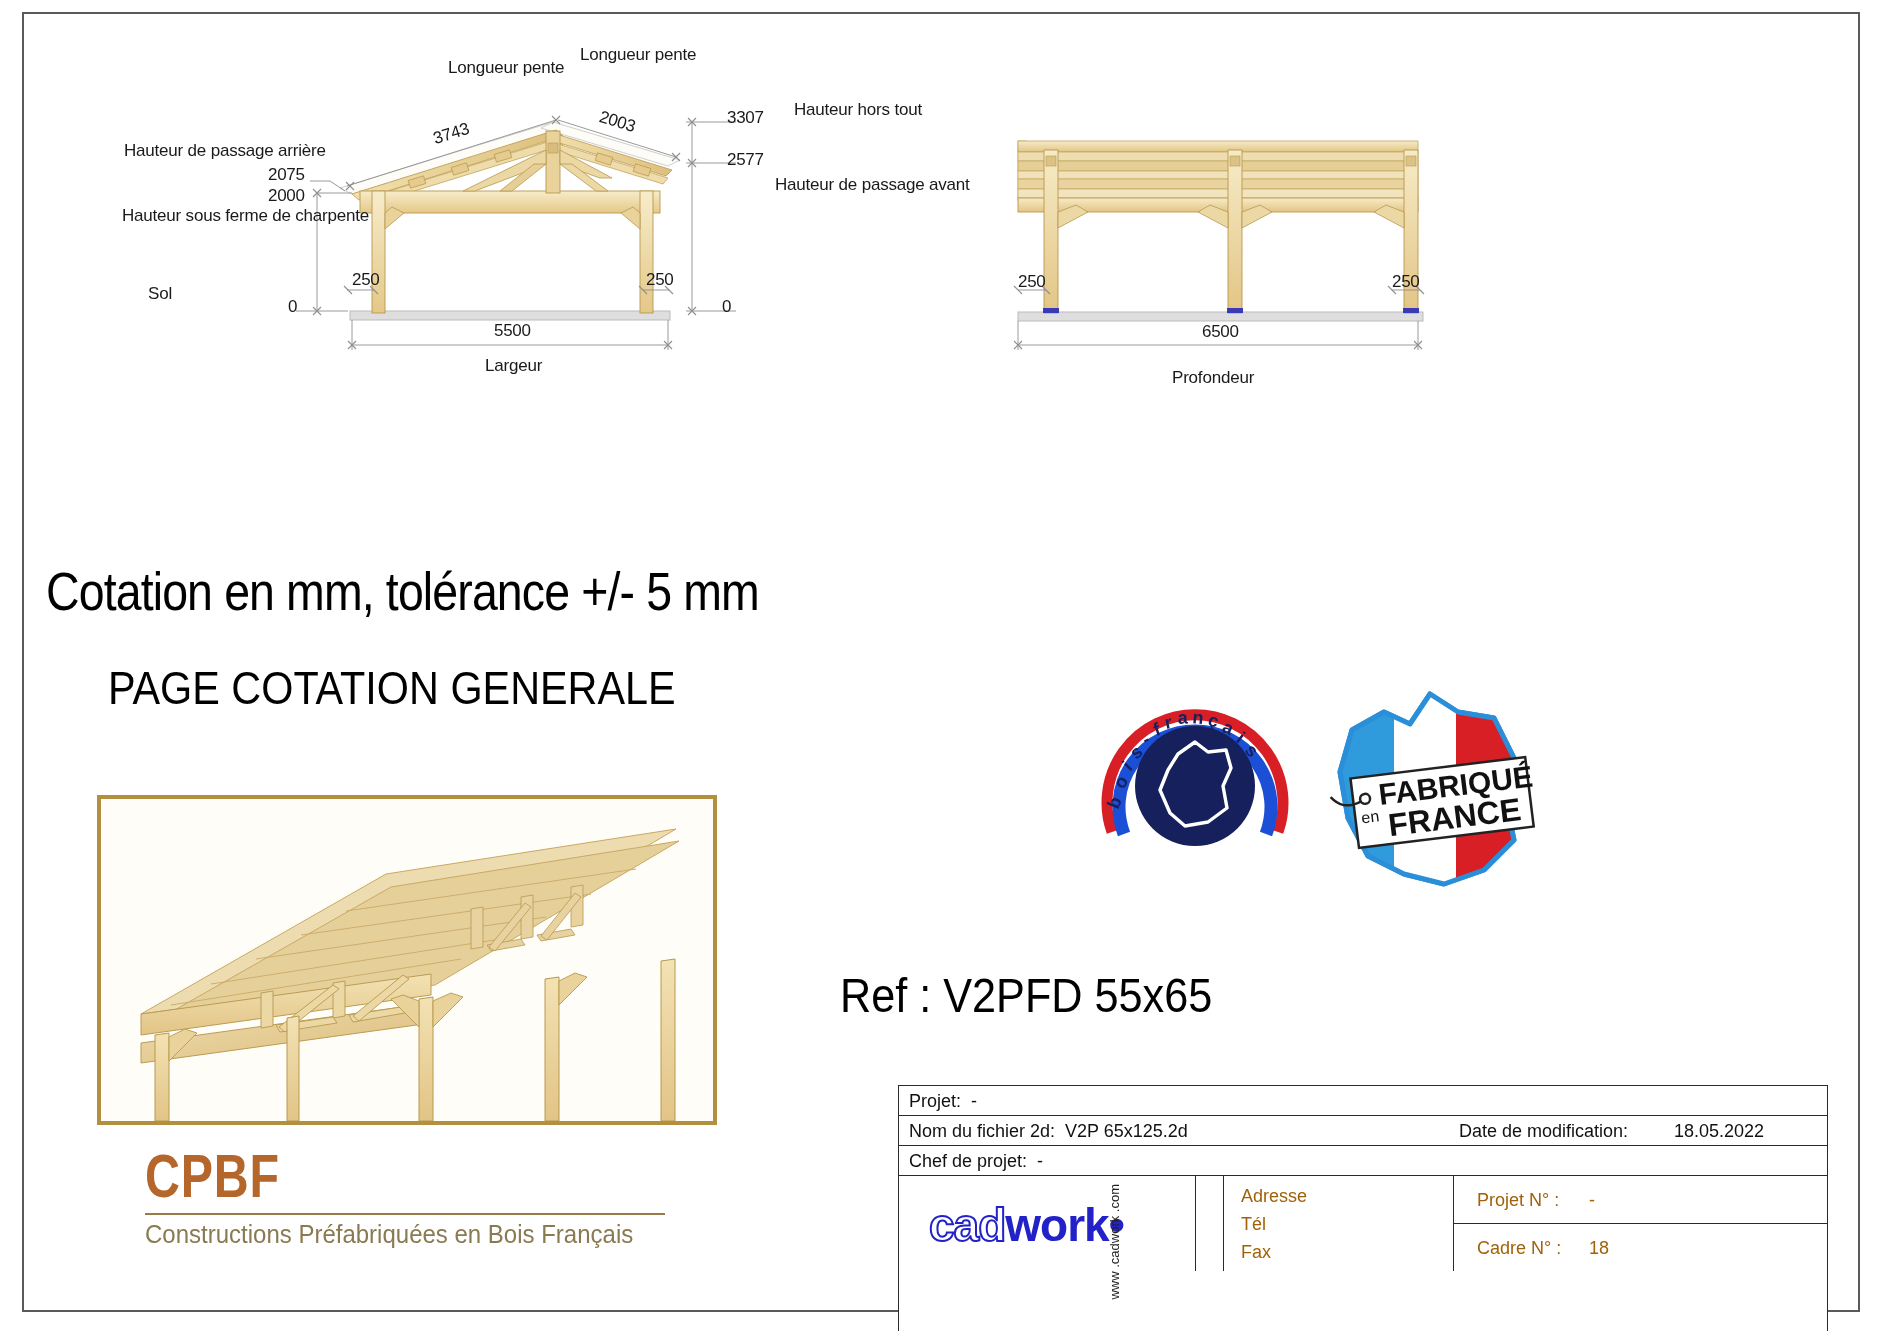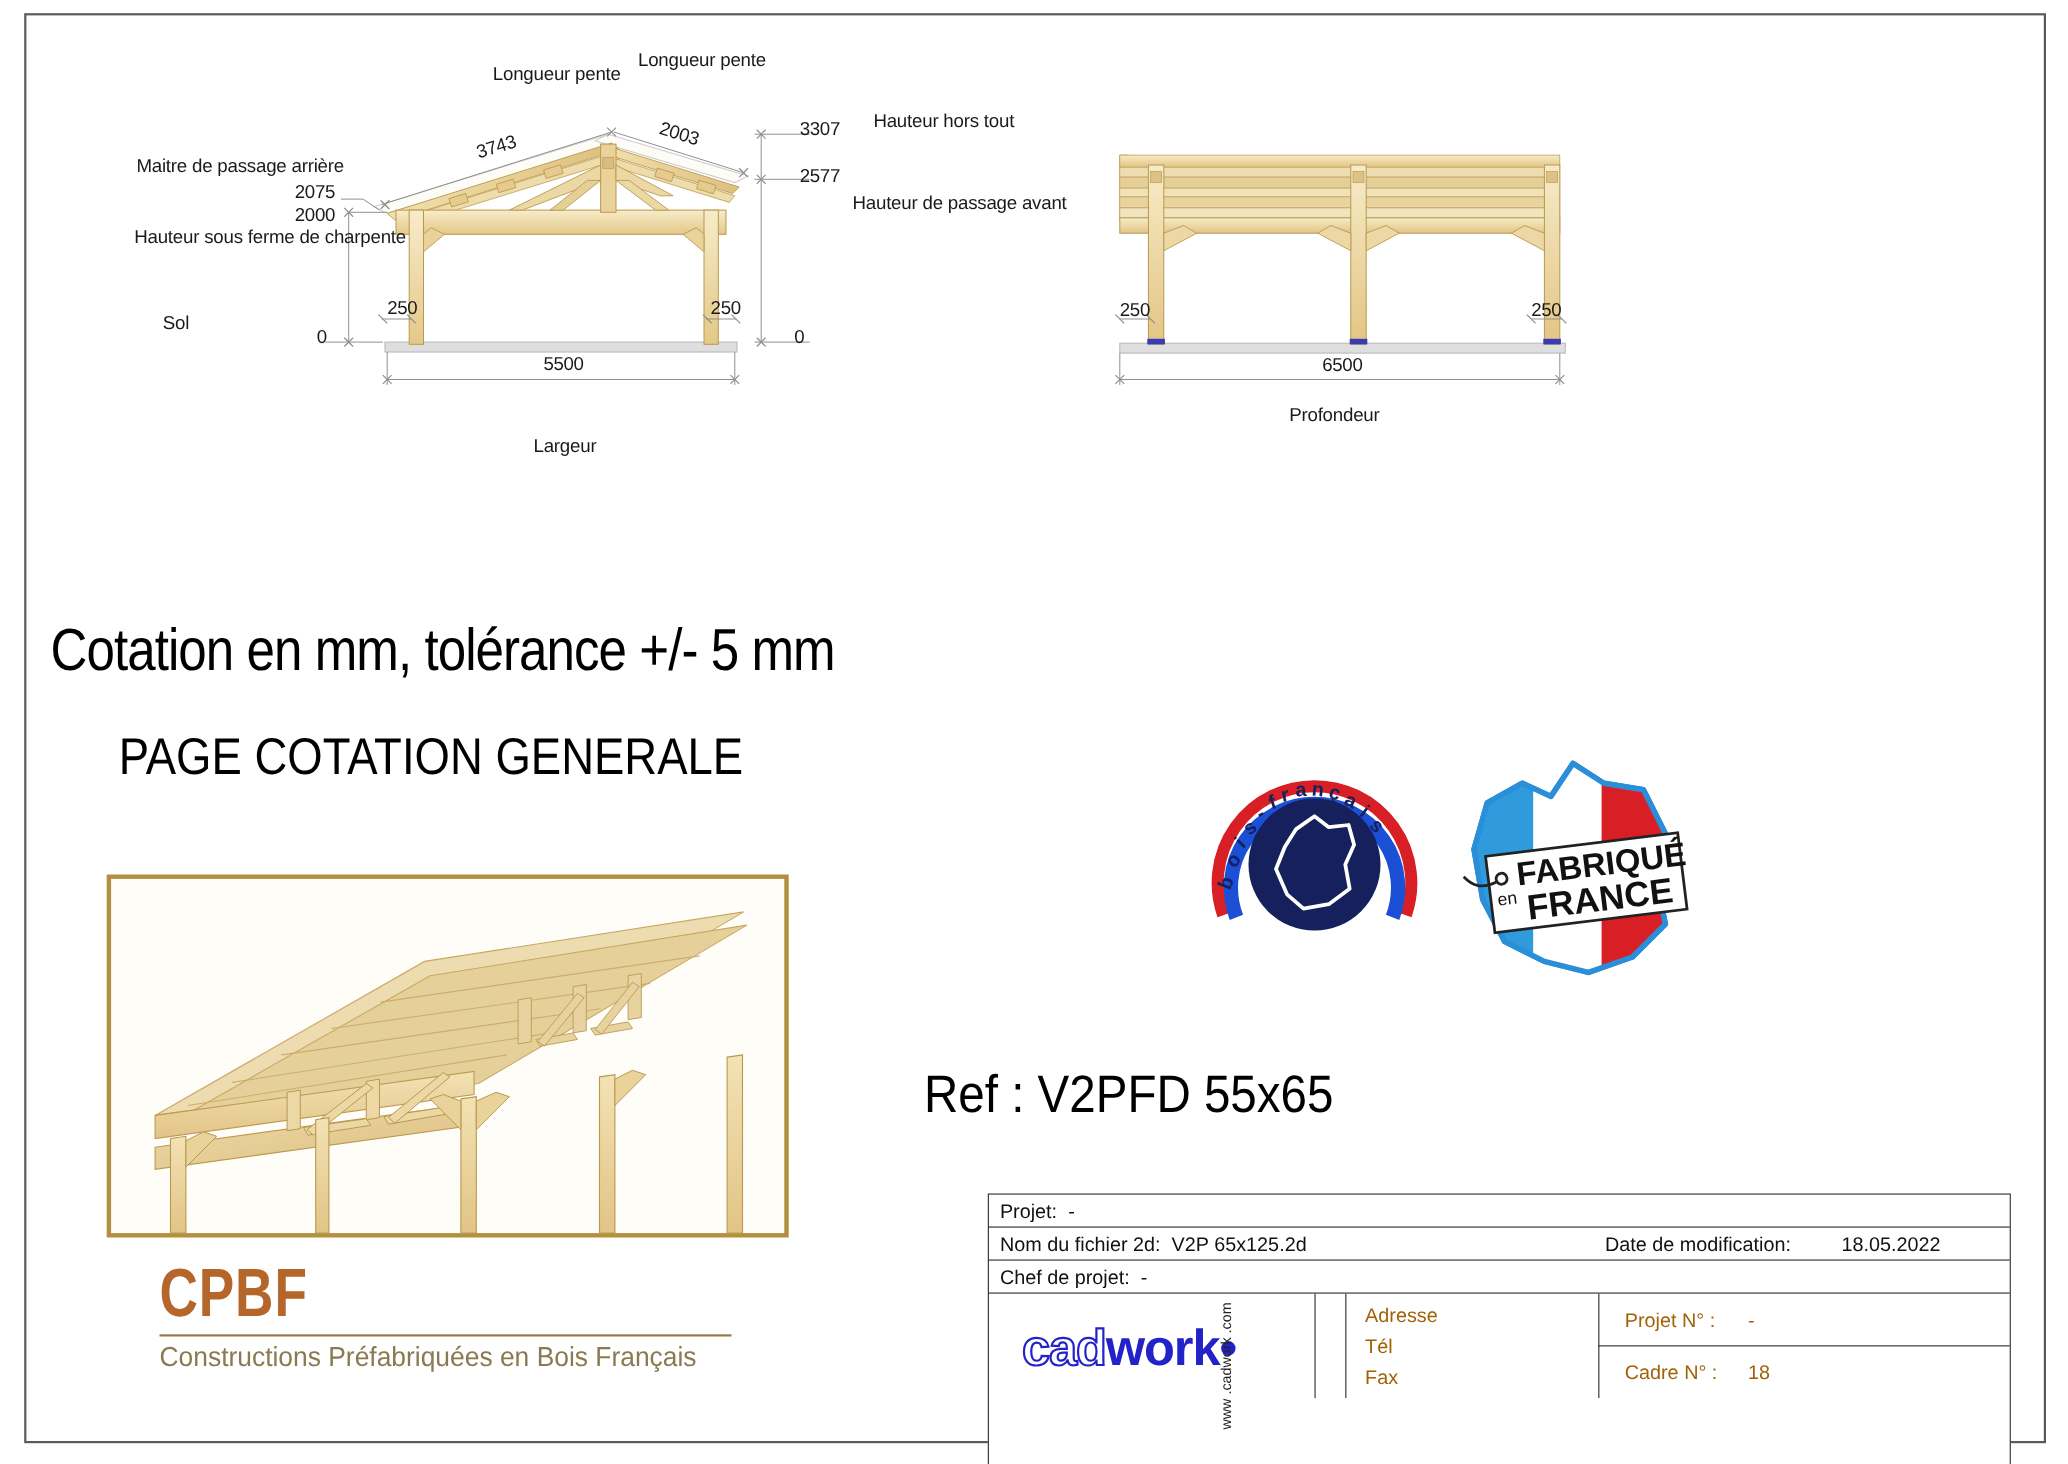--- a/index.html
+++ b/index.html
@@ -163,26 +163,26 @@
         <line x1="344" y1="286" x2="352" y2="294"></line>
           <line x1="370" y1="286" x2="378" y2="294"></line>
         <line x1="639" y1="286" x2="647" y2="294"></line>
           <line x1="665" y1="286" x2="673" y2="294"></line>
       </g>
     </svg>
   </div>
 
   <div class="lbl namelbl" style="left:448px;top:58px;">Longueur pente</div>
   <div class="lbl namelbl" style="left:580px;top:45px;">Longueur pente</div>
-  <div class="lbl namelbl" style="left:124px;top:141px;">Maitre de passage arrière</div>
+  <div class="lbl namelbl" style="left:124px;top:141px;">Hauteur de passage arrière</div>
   <div class="lbl namelbl" style="left:122px;top:206px;">Hauteur sous ferme de charpente</div>
   <div class="lbl namelbl" style="left:148px;top:284px;">Sol</div>
   <div class="lbl namelbl" style="left:775px;top:100px;margin-left:19px;">Hauteur hors tout</div>
   <div class="lbl namelbl" style="left:775px;top:175px;">Hauteur de passage avant</div>
-  <div class="lbl namelbl" style="left:485px;top:356px;margin-top:40px;">Largeur</div>
+  <div class="lbl namelbl" style="left:485px;top:356px;">Largeur</div>
 
   <div class="lbl dimtxt" style="left:433px;top:124px;transform:rotate(-17deg);">3743</div>
   <div class="lbl dimtxt" style="left:599px;top:112px;transform:rotate(17deg);">2003</div>
   <div class="lbl dimtxt" style="left:727px;top:108px;">3307</div>
   <div class="lbl dimtxt" style="left:727px;top:150px;">2577</div>
   <div class="lbl dimtxt" style="left:268px;top:165px;">2075</div>
   <div class="lbl dimtxt" style="left:268px;top:186px;">2000</div>
   <div class="lbl dimtxt" style="left:352px;top:270px;">250</div>
   <div class="lbl dimtxt" style="left:646px;top:270px;">250</div>
   <div class="lbl dimtxt" style="left:288px;top:297px;">0</div>

